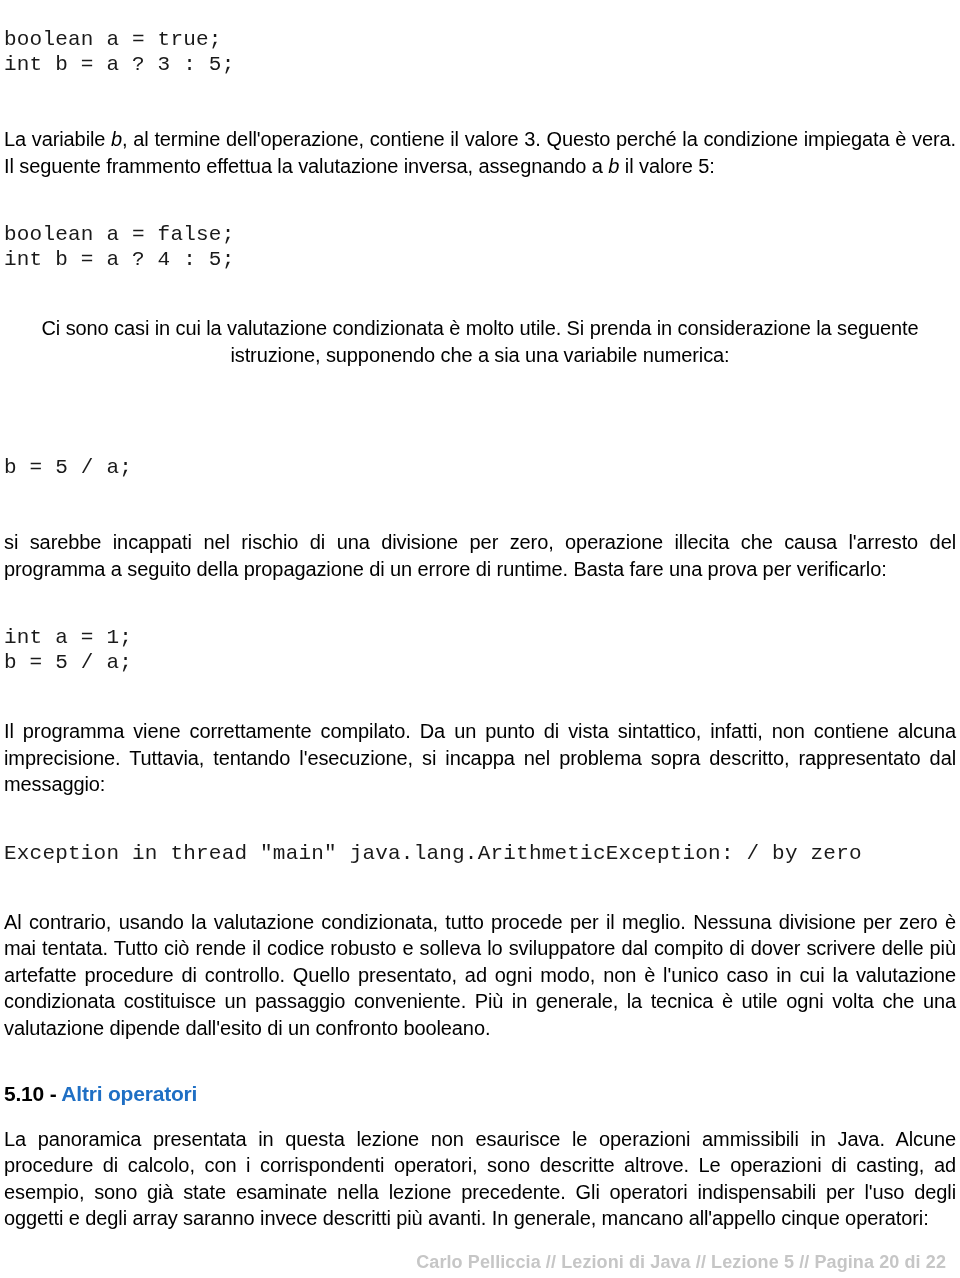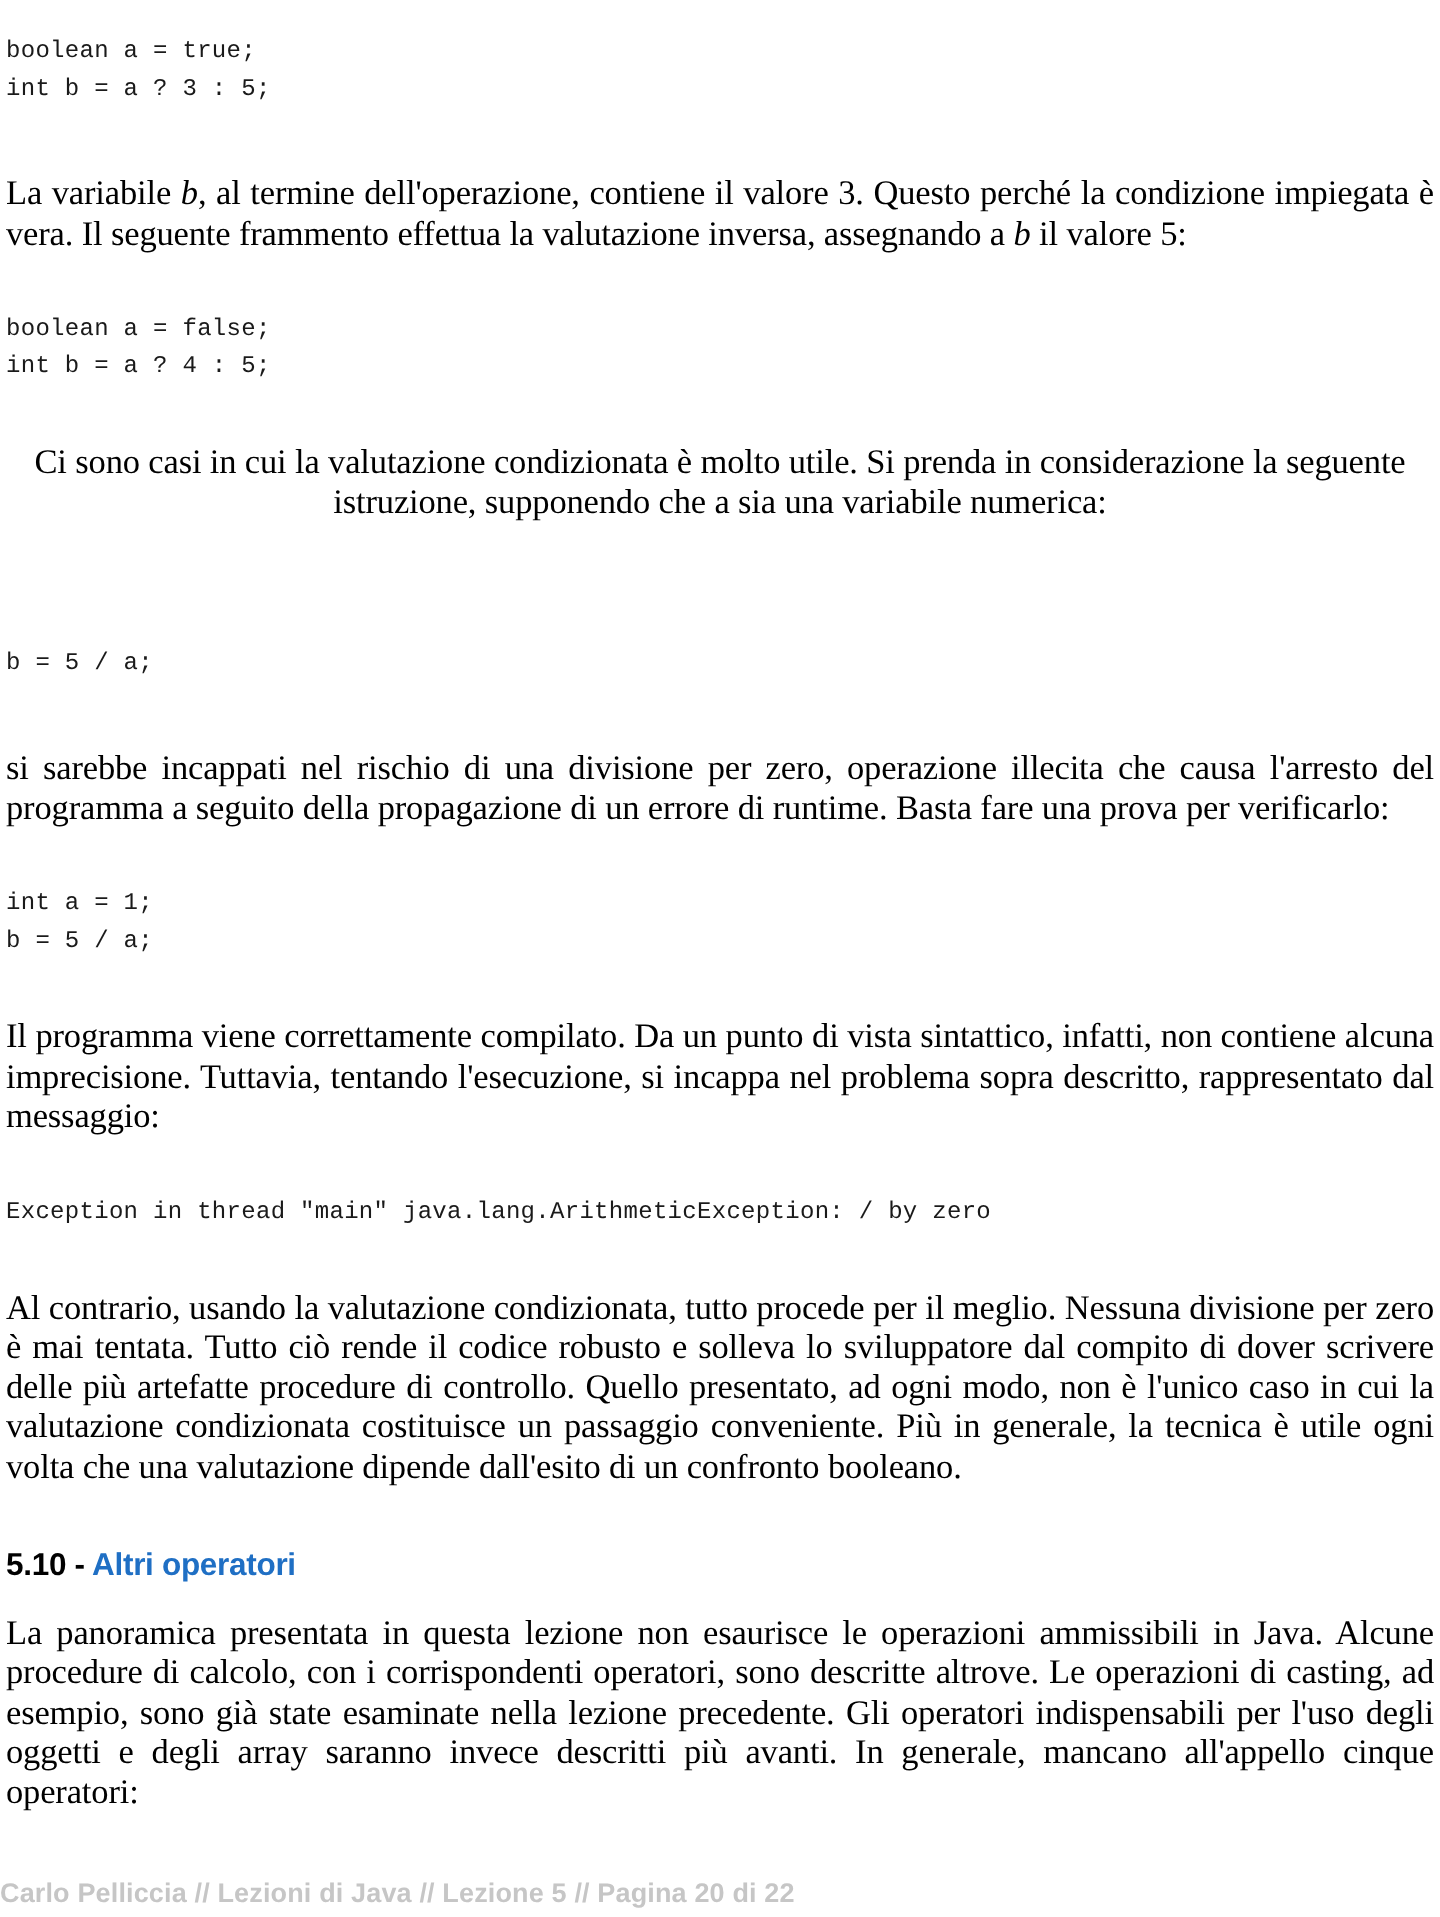--- a/index.html
+++ b/index.html
@@ -27,33 +27,33 @@
   .content {
     position: absolute;
     left: 4px;
     top: 6px;
     width: 952px;
   }
   p {
     margin: 0;
   }
   .para {
-    font-family: Liberation Serif, serif;
-    font-size: 23px;
+    font-family: Liberation Sans, sans-serif;
+    font-size: 20px;
     line-height: 26.5px;
     text-align: justify;
     color: #000000;
     letter-spacing: -0.1px;
   }
   .para.nojust {
     text-align: center;
   }
   .code {
     font-family: "Liberation Mono", "DejaVu Sans Mono", monospace;
-    font-size: 16px;
+    font-size: 21px;
     line-height: 25px;
     color: #1a1a1a;
     white-space: pre;
     letter-spacing: 0.2px;
   }
   .gap-md { height: 22px; }
   .gap-lg { height: 28px; }
 
   .heading {
     font-family: "Liberation Sans", sans-serif;
@@ -67,21 +67,21 @@
     color: #1f6fc4;
   }
   em, .ital {
     font-style: italic;
   }
   .footer {
     position: absolute;
     left: 0;
     top: 1252px;
     width: 952px;
-    text-align: left;
+    text-align: right;
     font-family: "Liberation Sans", sans-serif;
     font-size: 18px;
     font-weight: bold;
     color: #c6c6c6;
     letter-spacing: 0.1px;
     padding-right: 6px;
     box-sizing: border-box;
   }
 </style>
 </head>

